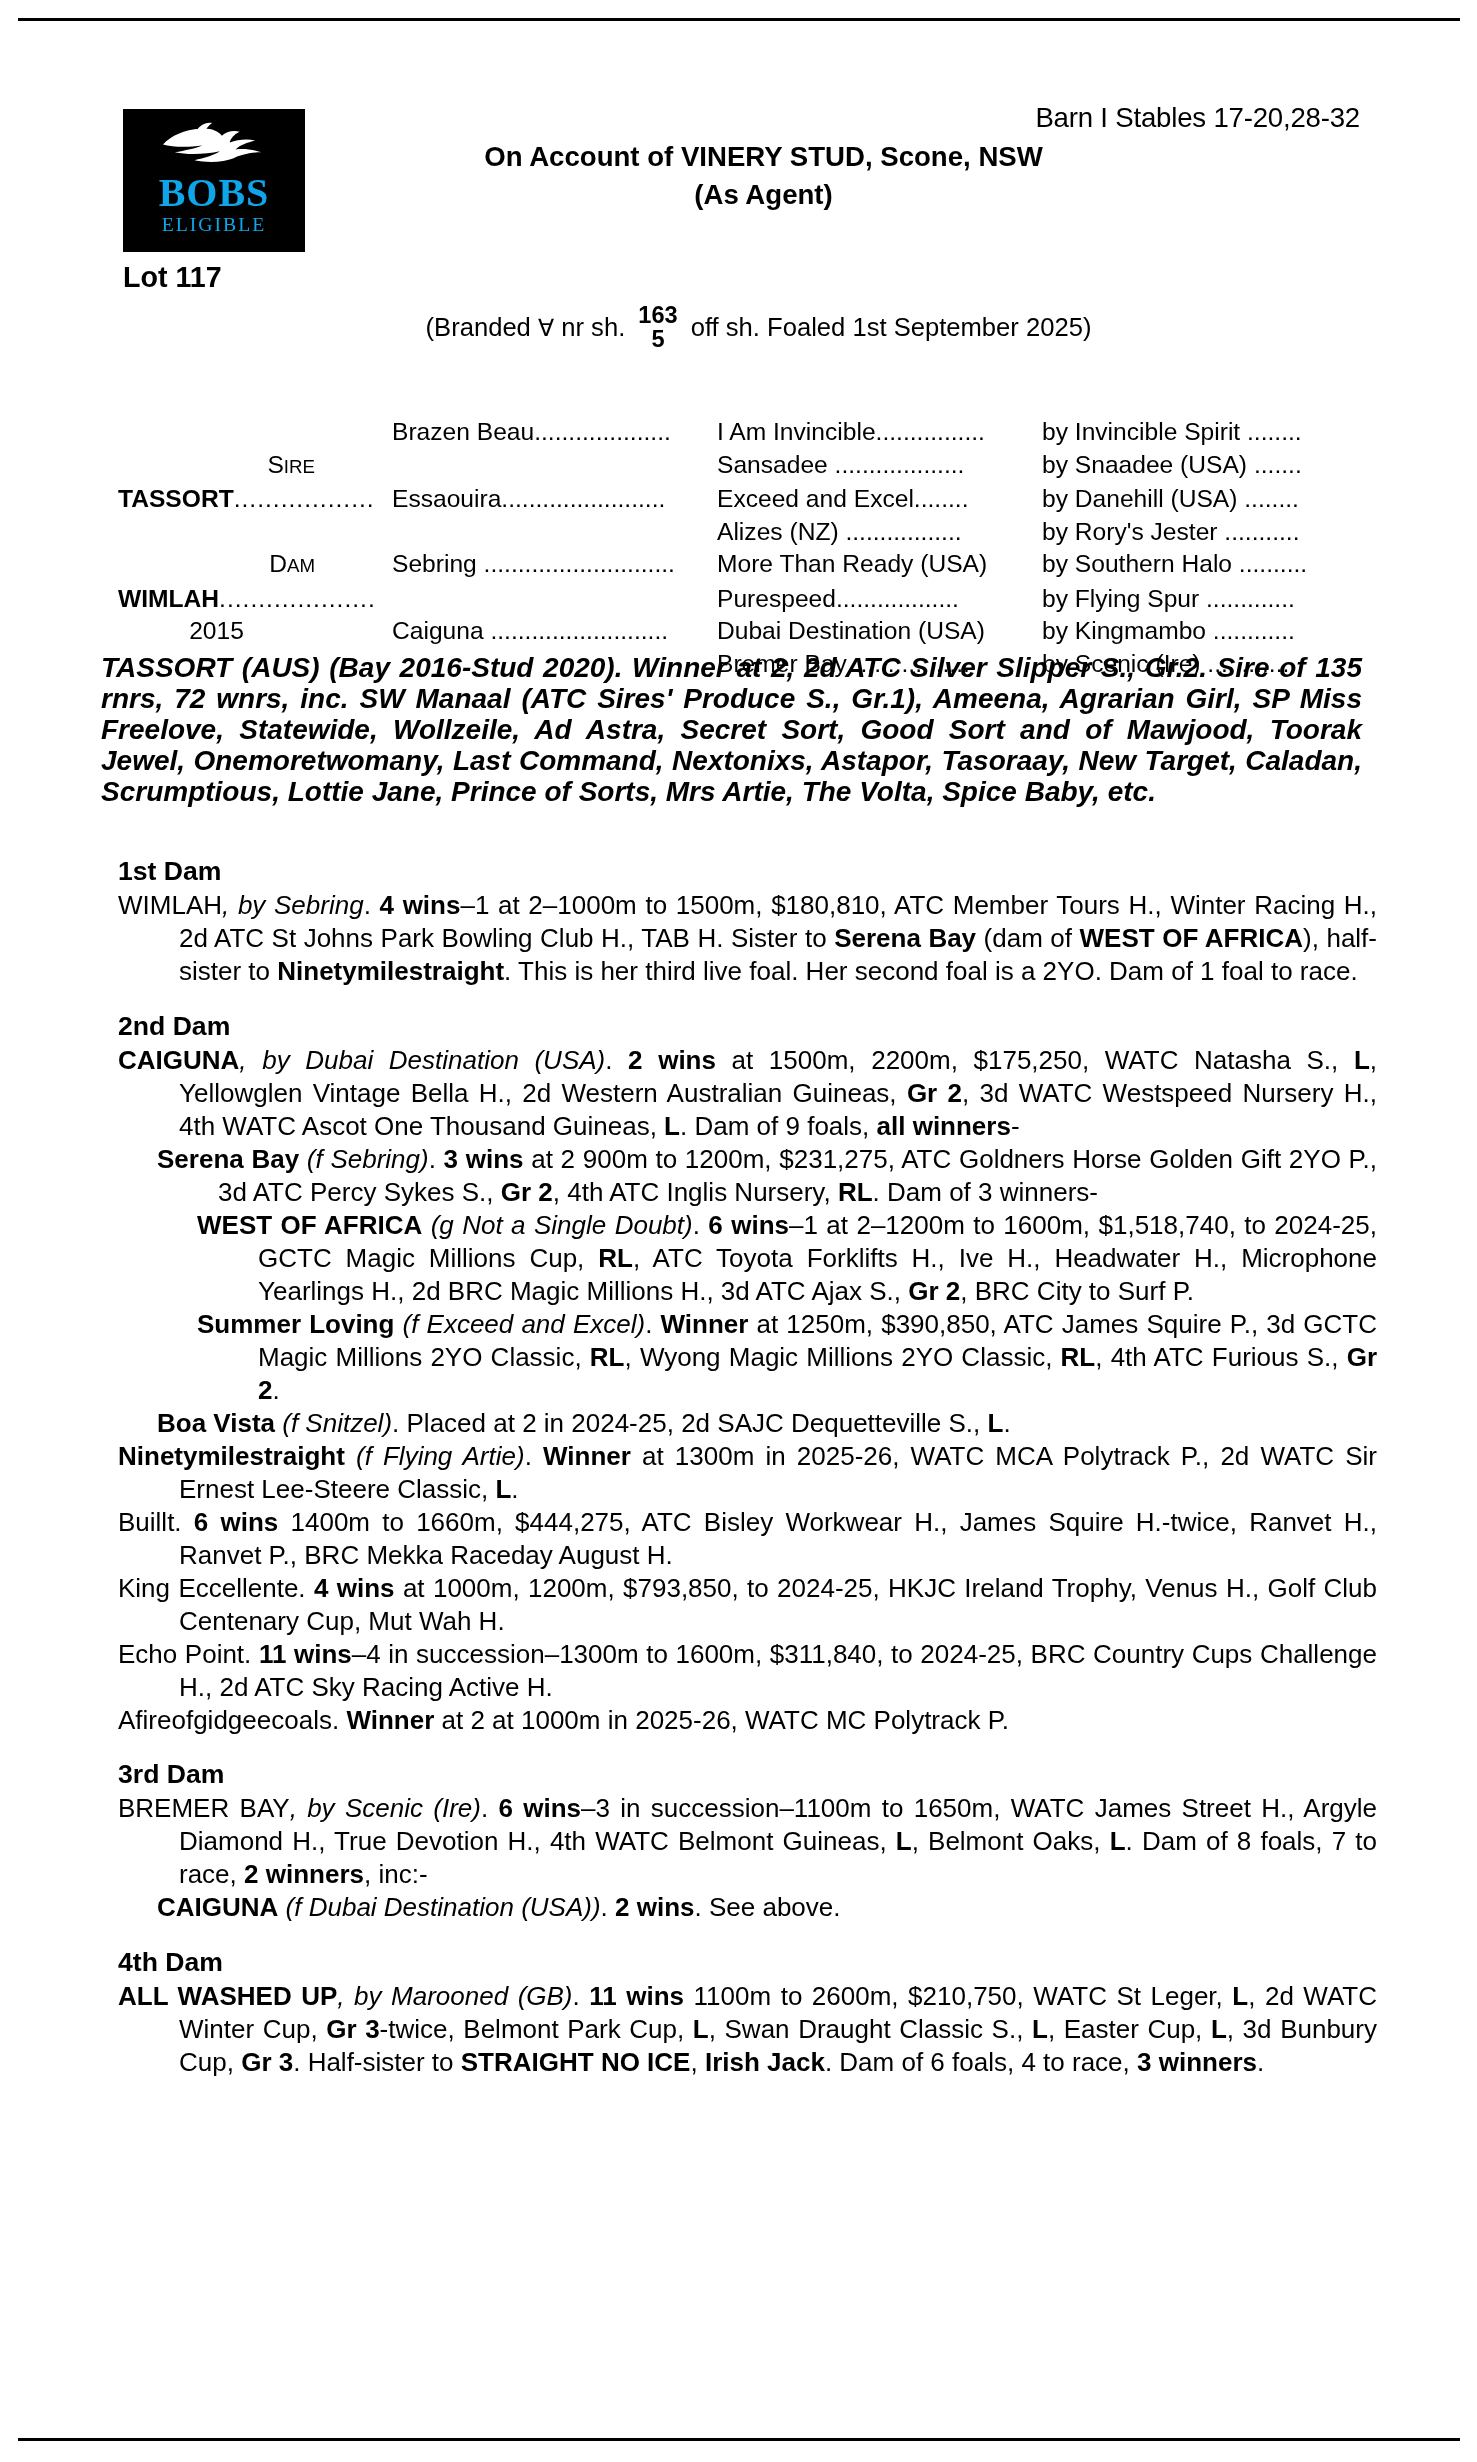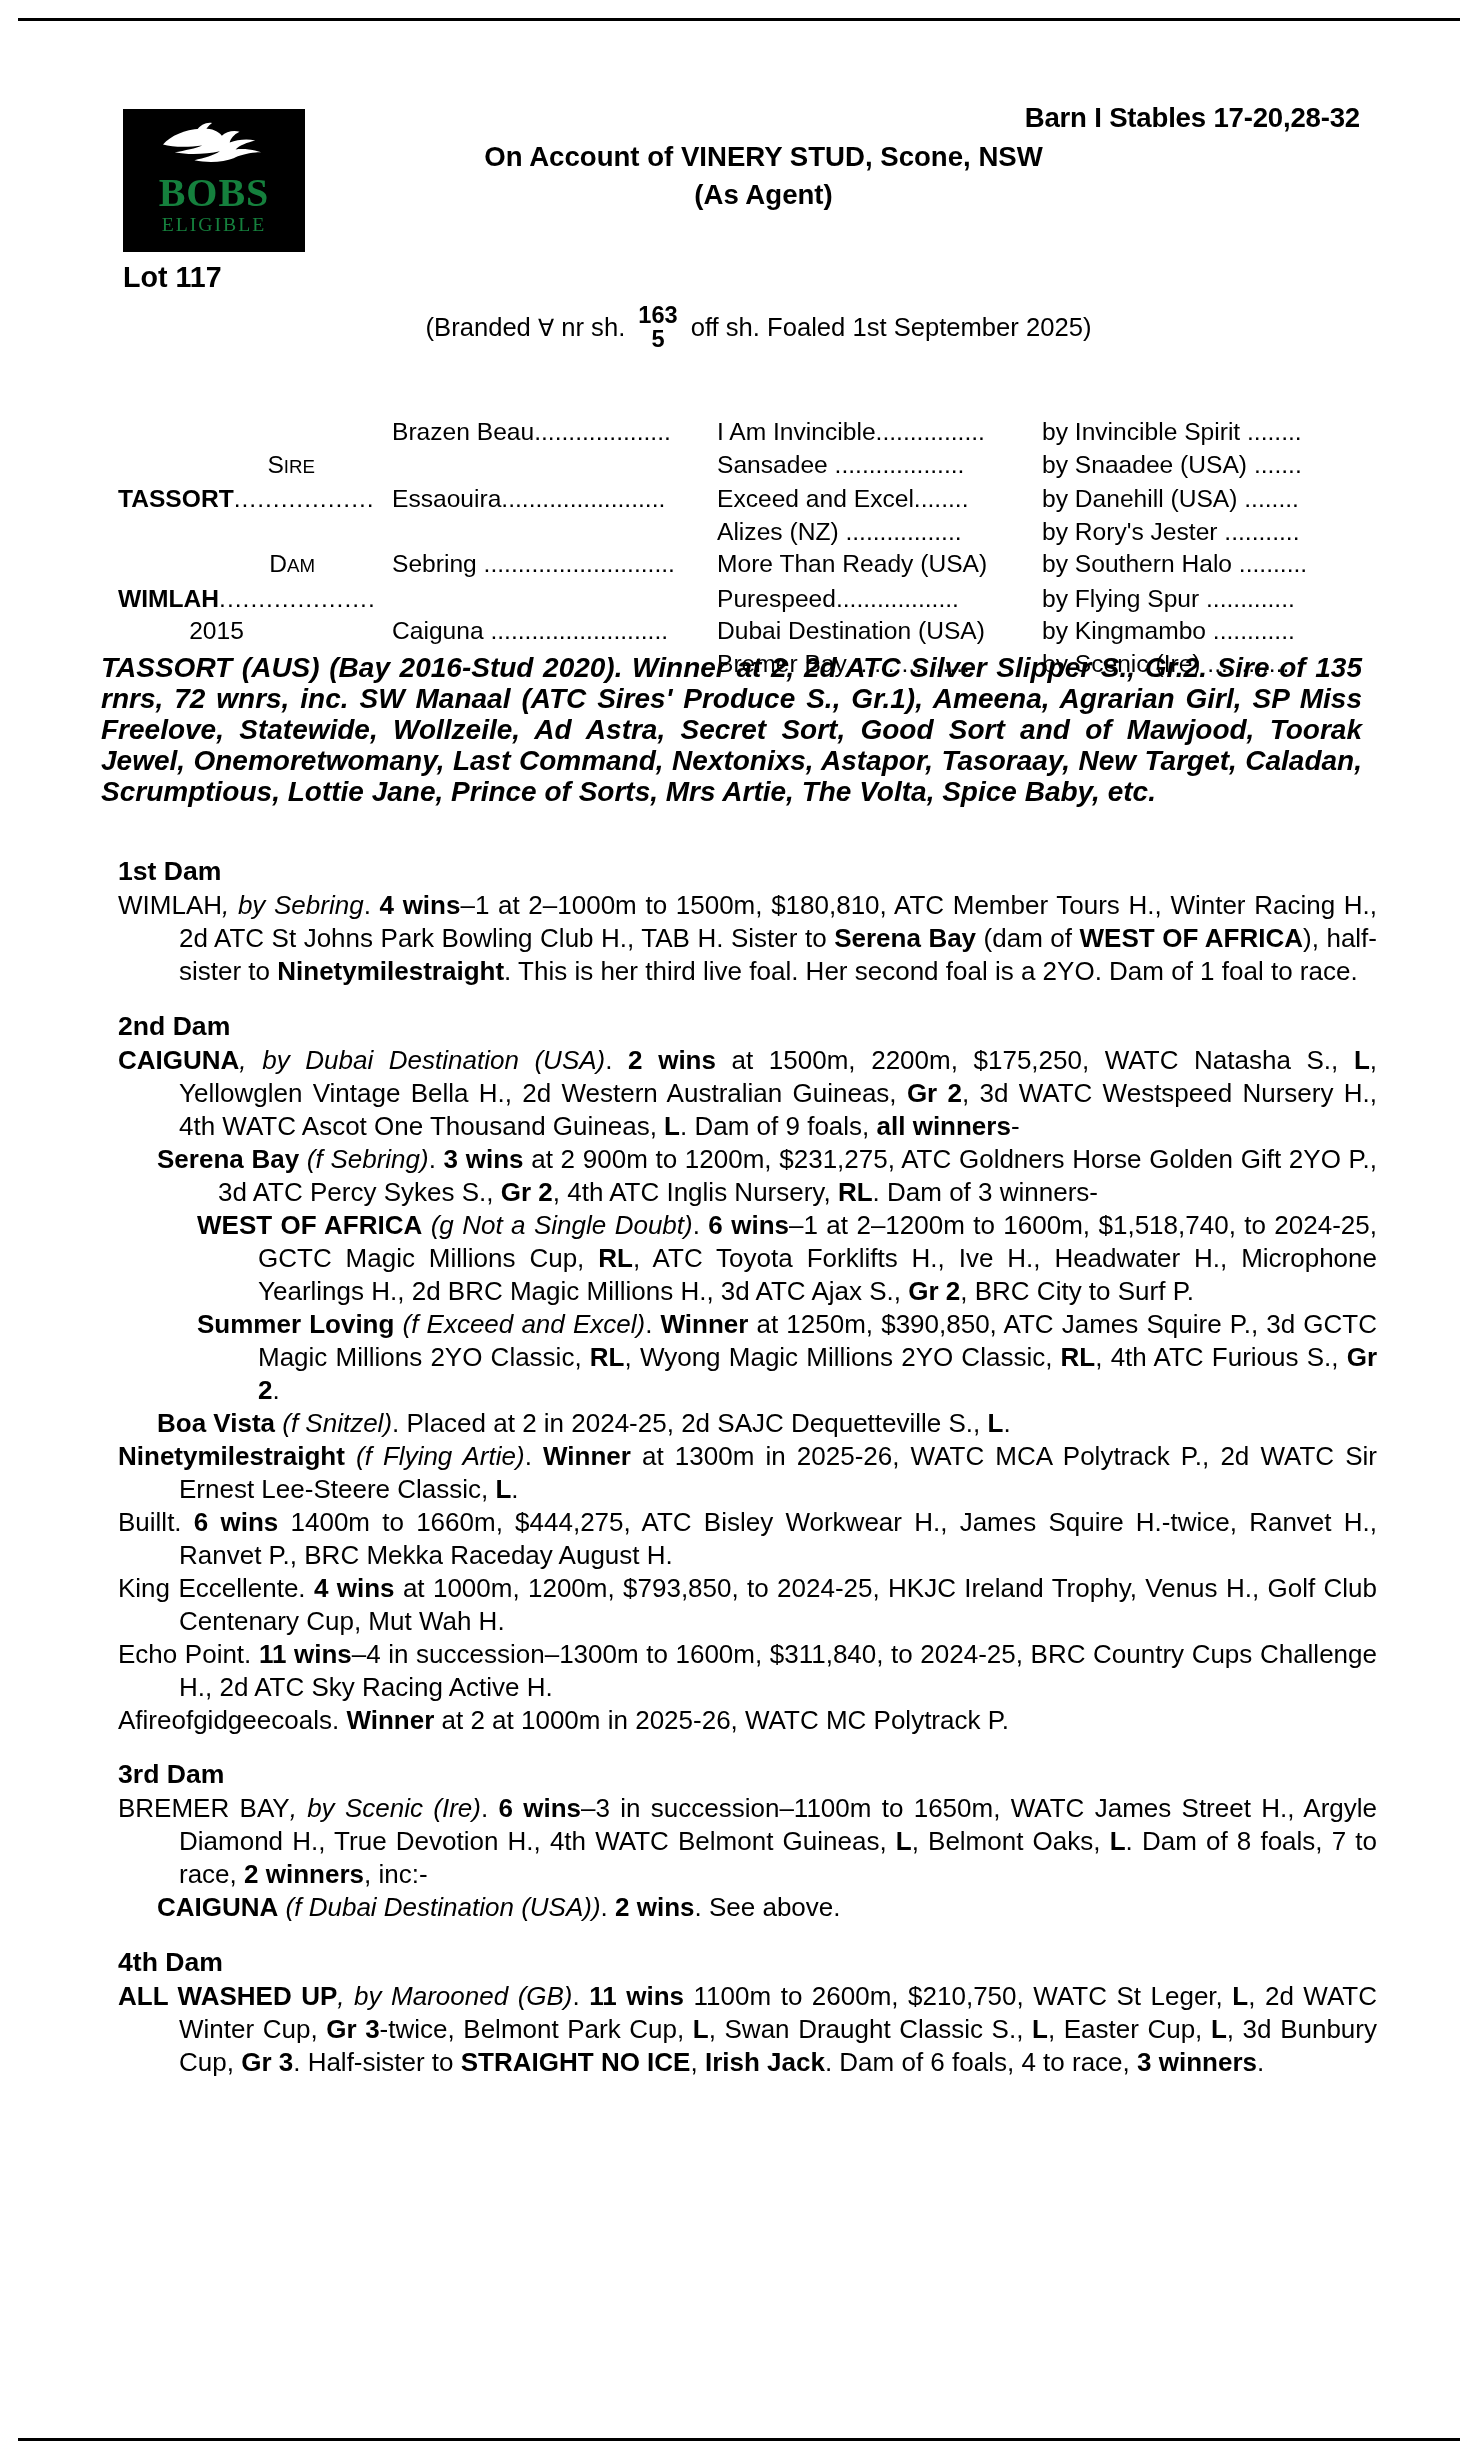--- a/index.html
+++ b/index.html
@@ -42,21 +42,21 @@
     width: 1478px;
     height: 236px;
   }
   .bobs-logo {
     position: absolute;
     left: 123px;
     top: 14.8px;
     width: 182px;
     height: 143px;
     background: #000;
-    color: #15803d;
+    color: #0ea5e9;
     text-align: center;
     overflow: hidden;
   }
   .bobs-logo .horse {
     display: block;
     margin: 9.9px auto 0;
     width: 138px;
     height: 51px;
   }
   .bobs-logo .bobs-word {
@@ -71,21 +71,21 @@
     font-family: "Liberation Serif", serif;
     font-size: 19.7px;
     letter-spacing: 2px;
     line-height: 23.6px;
   }
 
   .barn-line {
     position: absolute;
     right: 118px;
     top: 7.9px;
-    font-weight: bold;
+    font-weight: normal;
     font-size: 27.6px;
     letter-spacing: -0.2px;
     white-space: nowrap;
   }
   .account-line {
     position: absolute;
     left: 0;
     right: 0;
     top: 47px;
     text-align: center;

